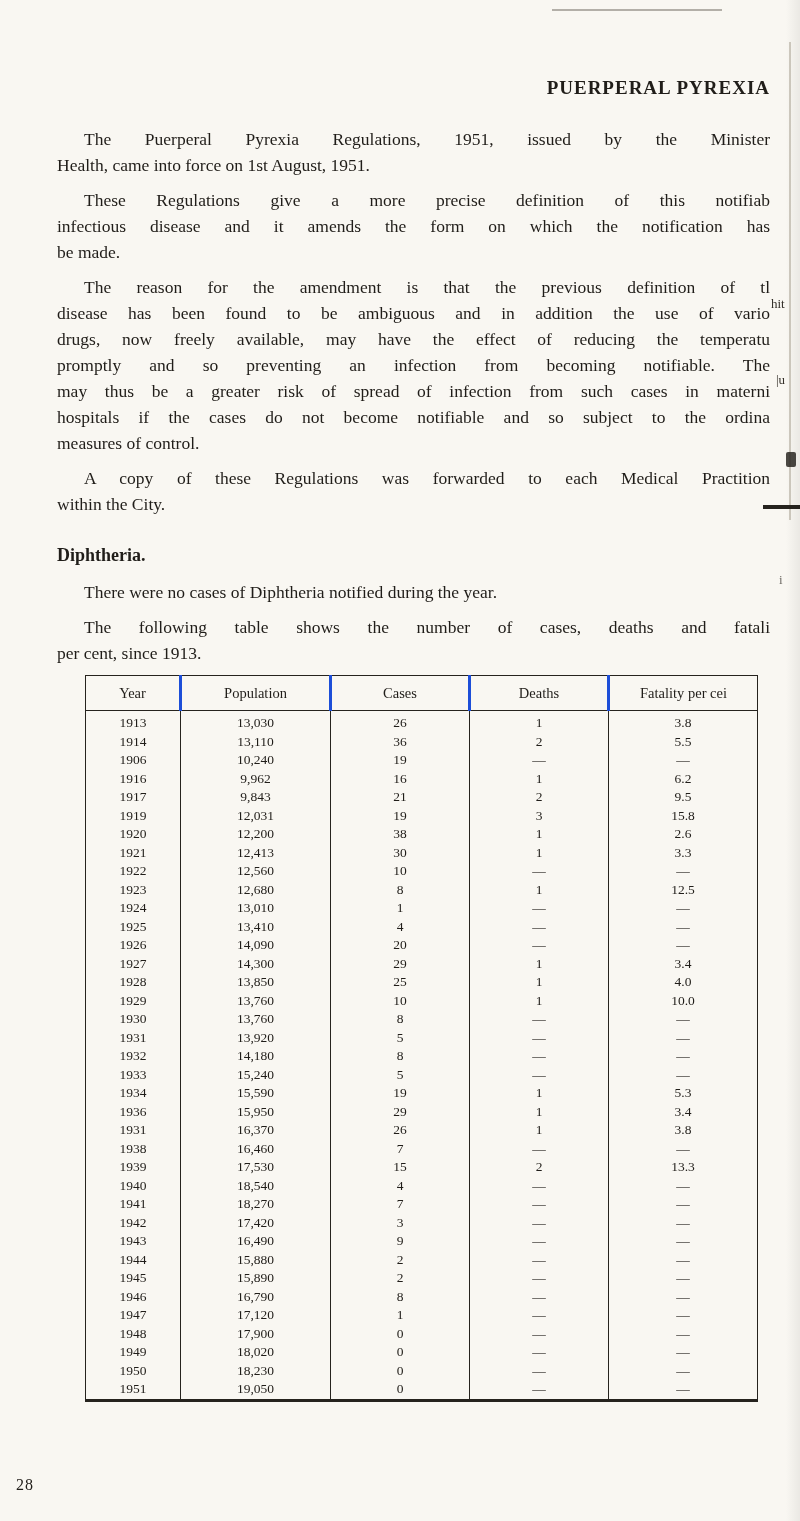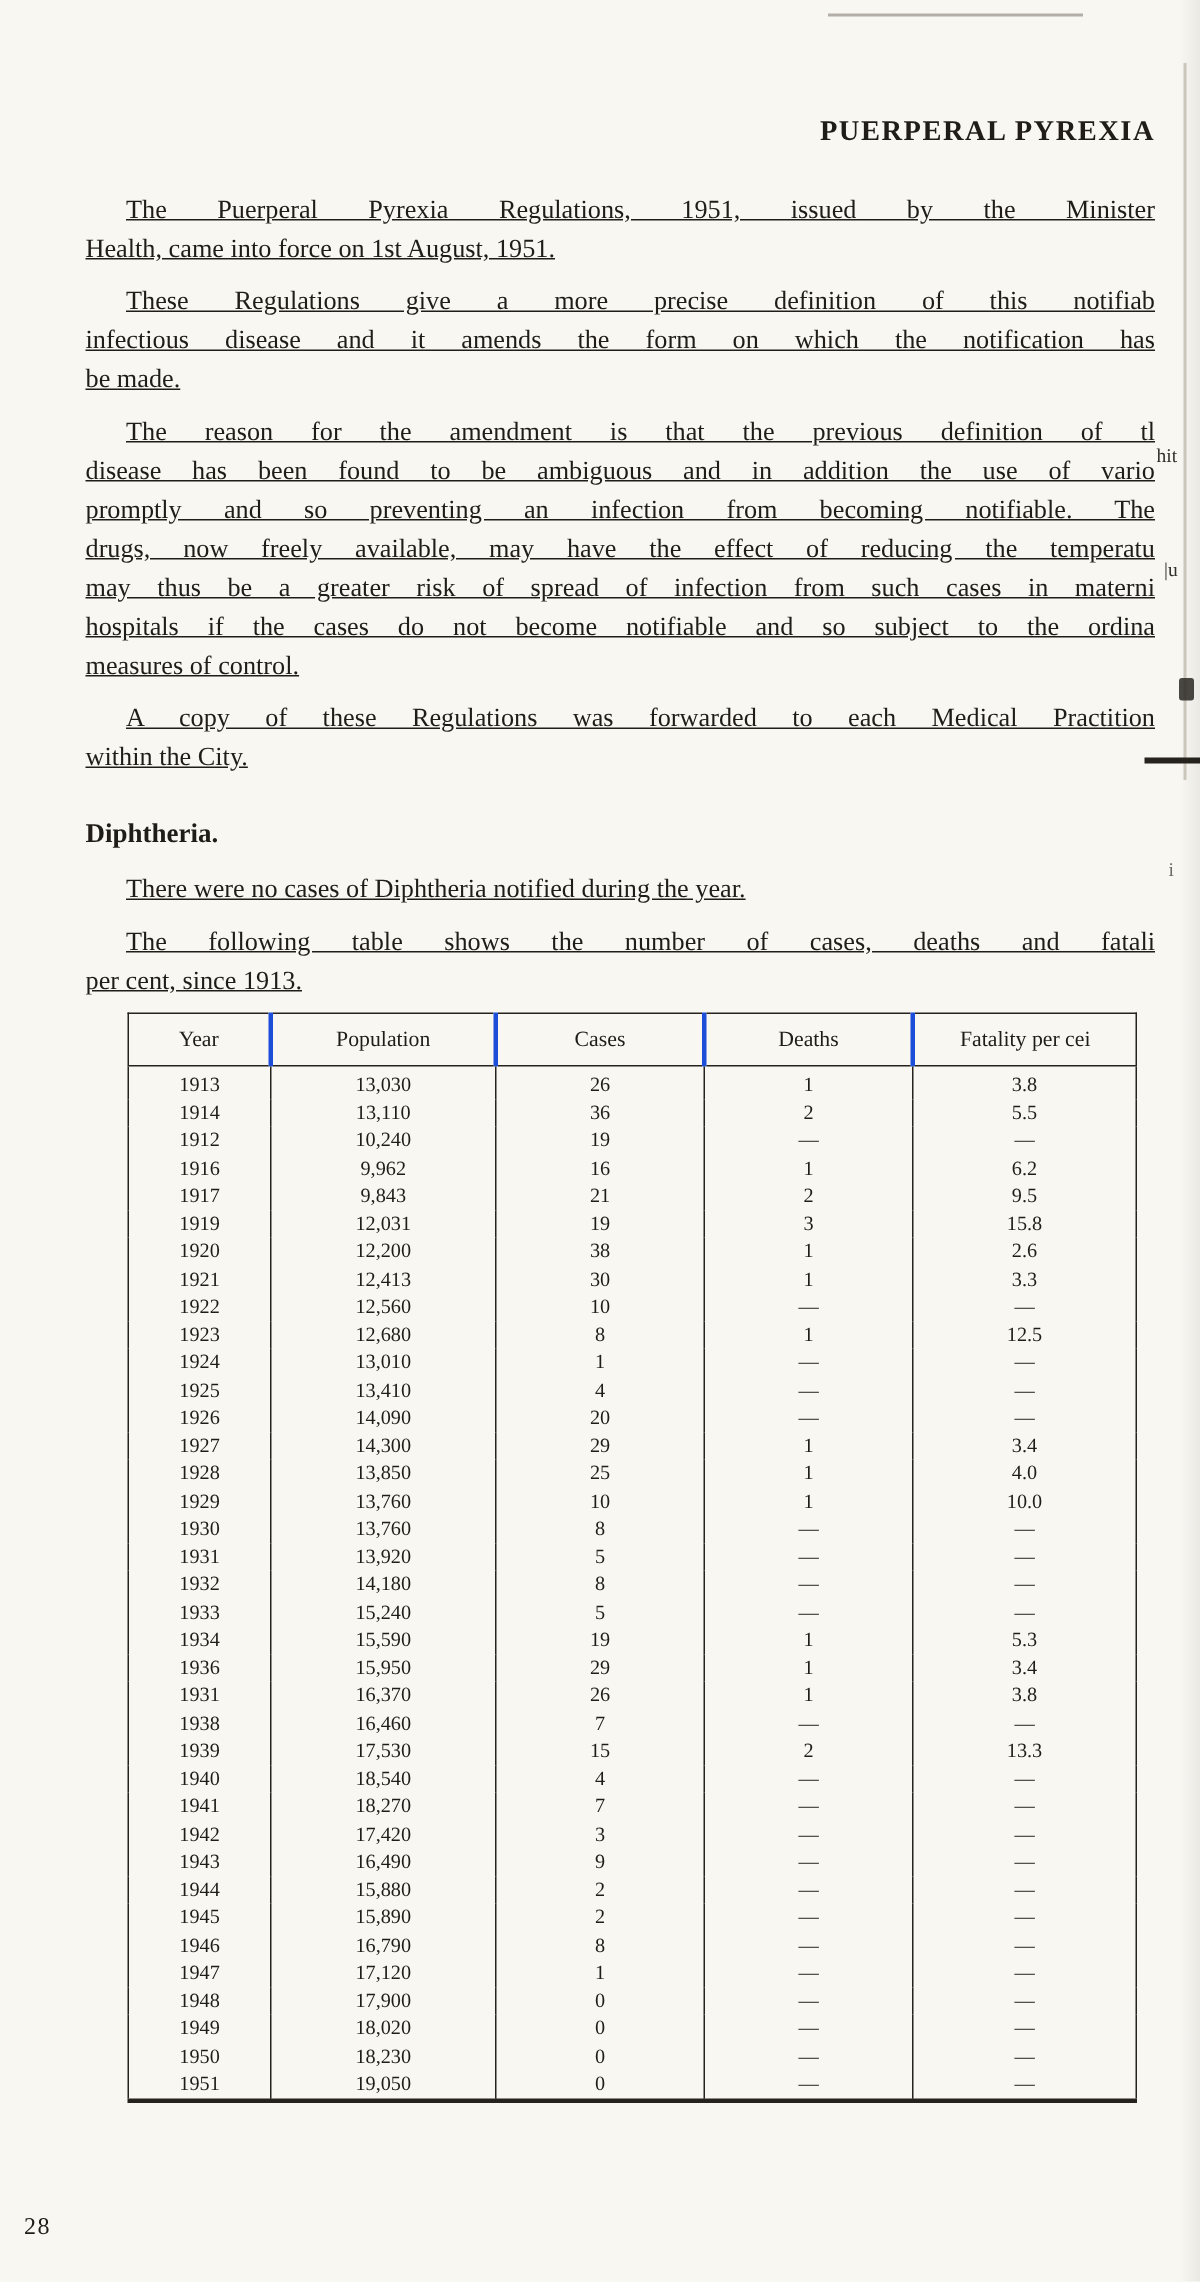--- a/index.html
+++ b/index.html
@@ -31,21 +31,20 @@
     font-weight: bold;
     letter-spacing: 1px;
     text-align: right;
     width: 713px;
   }
   .text-block { width: 713px; }
   .para {
     font-size: 17.5px;
     line-height: 26px;
     margin: 0 0 9px 0;
-    text-decoration: underline;
   }
   .line {
     text-align: justify;
     text-align-last: justify;
     text-justify: inter-word;
     white-space: normal;
   }
   .line.first { text-indent: 27px; }
   .line.last { text-align-last: left; }
   .section-heading {
@@ -136,22 +135,22 @@
         <div class="line last">Health, came into force on 1st August, 1951.</div>
       </div>
       <div class="para">
         <div class="line first">These Regulations give a more precise definition of this notifiab</div>
         <div class="line">infectious disease and it amends the form on which the notification has</div>
         <div class="line last">be made.</div>
       </div>
       <div class="para">
         <div class="line first">The reason for the amendment is that the previous definition of tl</div>
         <div class="line">disease has been found to be ambiguous and in addition the use of vario</div>
+        <div class="line">drugs, now freely available, may have the effect of reducing the temperatu</div>
         <div class="line">promptly and so preventing an infection from becoming notifiable. The</div>
-        <div class="line">drugs, now freely available, may have the effect of reducing the temperatu</div>
         <div class="line">may thus be a greater risk of spread of infection from such cases in materni</div>
         <div class="line">hospitals if the cases do not become notifiable and so subject to the ordina</div>
         <div class="line last">measures of control.</div>
       </div>
       <div class="para">
         <div class="line first">A copy of these Regulations was forwarded to each Medical Practition</div>
         <div class="line last">within the City.</div>
       </div>
     </div>
 
@@ -193,21 +192,21 @@
           <td>3.8</td>
         </tr>
         <tr>
           <td>1914</td>
           <td>13,110</td>
           <td>36</td>
           <td>2</td>
           <td>5.5</td>
         </tr>
         <tr>
-          <td>1912</td>
+          <td>1906</td>
           <td>10,240</td>
           <td>19</td>
           <td>—</td>
           <td>—</td>
         </tr>
         <tr>
           <td>1916</td>
           <td>9,962</td>
           <td>16</td>
           <td>1</td>

